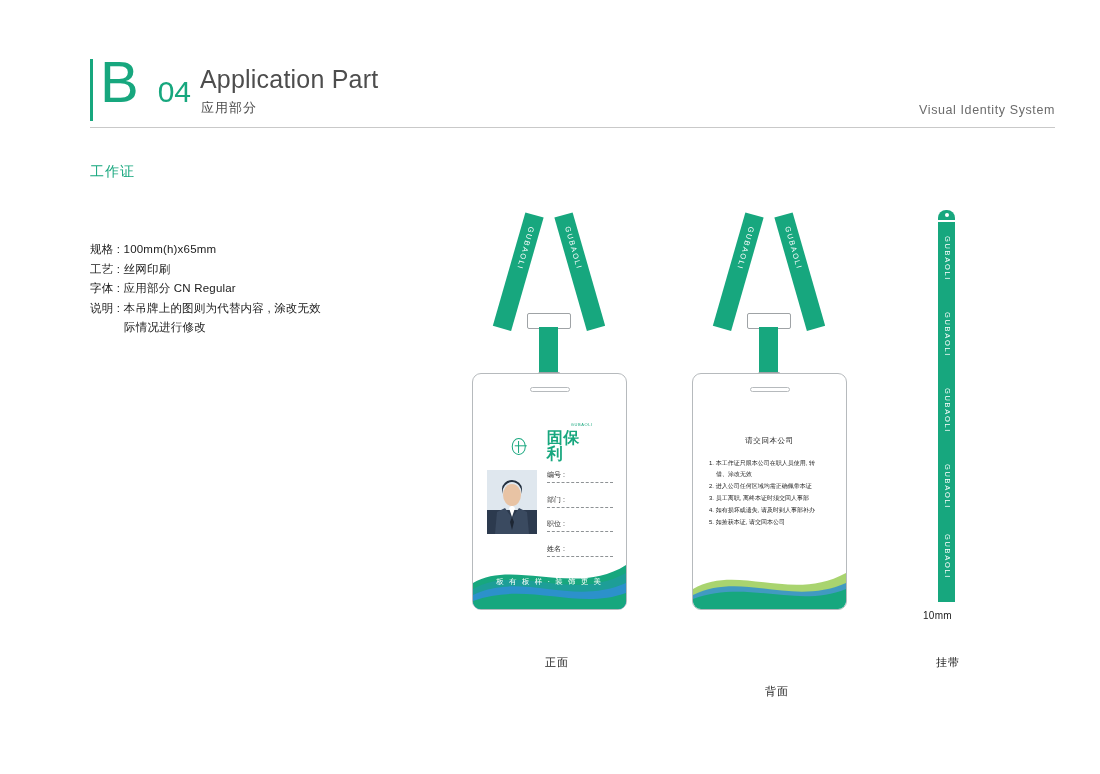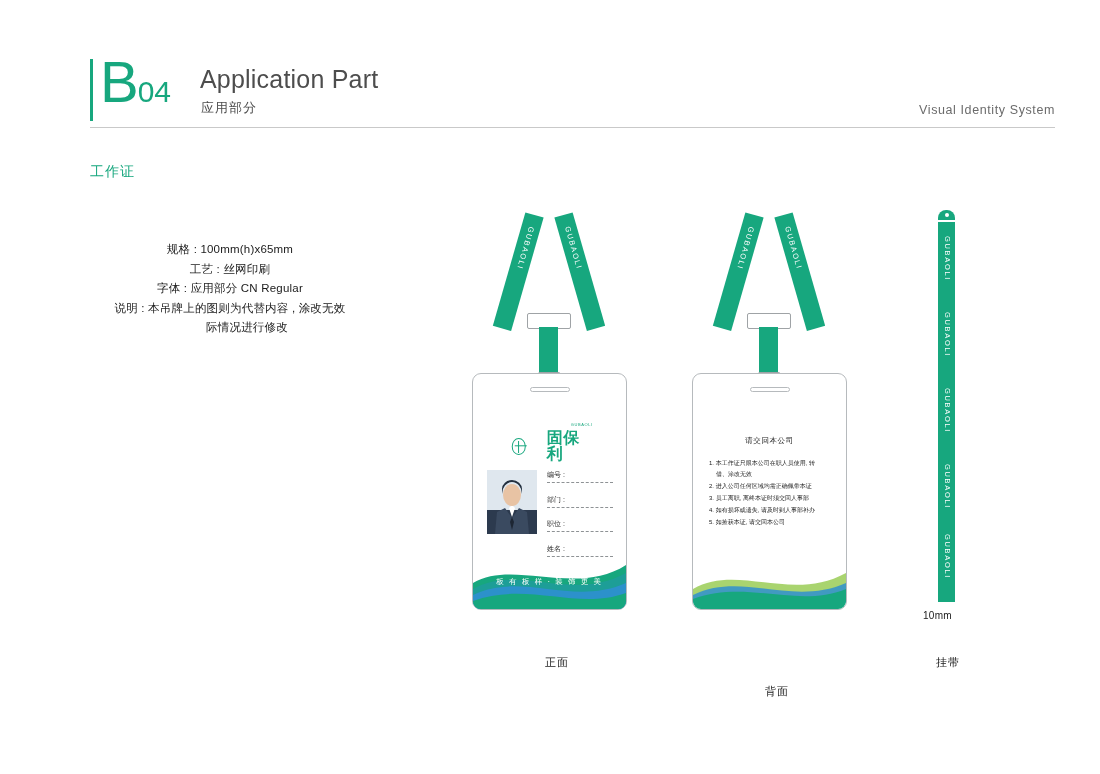--- a/index.html
+++ b/index.html
@@ -36,20 +36,21 @@
     line-height: 1;
     white-space: nowrap;
   }
   .hdr-code .b {
     font-size: 58px;
     letter-spacing: -1px;
   }
   .hdr-code .num {
     font-size: 30px;
     letter-spacing: 0px;
+    margin-left: 20px;
   }
   .hdr-title {
     position: absolute;
     left: 110px; top: 10px;
     font-size: 25px;
     color: #4d4d4d;
     letter-spacing: 0.2px;
     font-weight: 400;
     text-align: center;
   }
@@ -86,21 +87,21 @@
   
   .specs {
     position: absolute;
     left: 90px; top: 240px;
     width: 280px;
     font-size: 11.5px;
     color: #1a1a1a;
     line-height: 19.5px;
     letter-spacing: 0.2px;
   }
-  .specs .ln { white-space: nowrap; text-align: center; }
+  .specs .ln { white-space: nowrap; }
   .specs .ln.indent { padding-left: 34px; }
 
   
   .grp { position: absolute; }
 
   
   .lany { position: absolute; }
   .strap {
     position: absolute;
     width: 19px;

